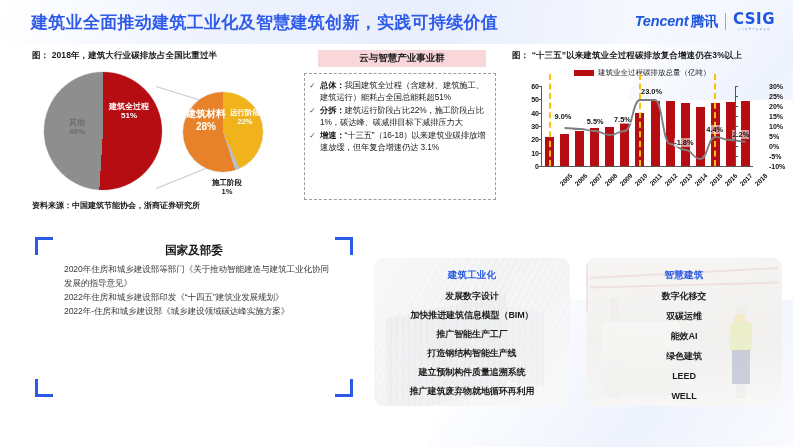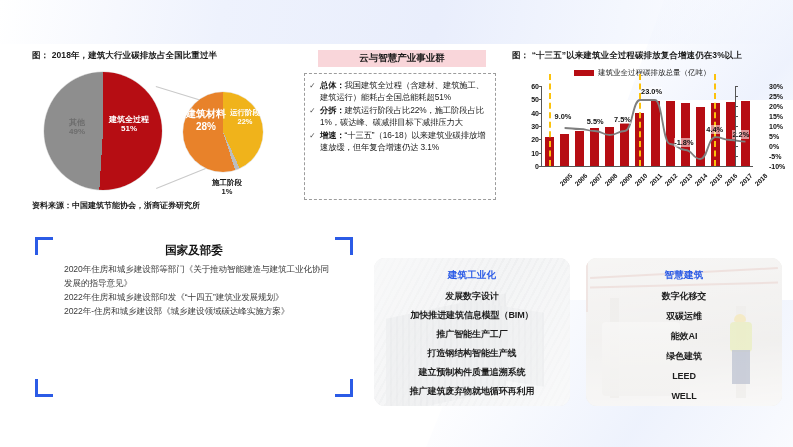--- a/index.html
+++ b/index.html
@@ -56,21 +56,21 @@
   }
   .pie-area{position:absolute;left:0;top:16px;width:268px;height:132px;}
   
   .pie-big{
     position:absolute;left:16px;top:6px;width:118px;height:118px;border-radius:50%;
     background:conic-gradient(#b60d13 0deg 183.6deg,#8e8e8e 183.6deg 360deg);
     box-shadow:0 0 0 .5px #d8d8d8;
   }
   .pie-lbl{position:absolute;text-align:center;line-height:1.15;white-space:nowrap;}
   .pl-other{left:26px;top:52px;width:46px;font-size:8px;font-weight:bold;color:#6d6d6d;}
-  .pl-all{left:72px;top:49px;width:58px;font-size:8px;font-weight:bold;color:#ffffff;}
+  .pl-all{left:72px;top:36px;width:58px;font-size:8px;font-weight:bold;color:#ffffff;}
   
   .pie-small{
     position:absolute;left:155px;top:26px;width:80px;height:80px;border-radius:50%;
     background:conic-gradient(from 0deg,#f0b31b 0deg 155.3deg,#bdbdbd 155.3deg 162.4deg,#e8822a 162.4deg 360deg);
     box-shadow:0 0 0 .5px #e2e2e2;
   }
   .pl-mat{left:157px;top:42px;width:42px;font-size:10px;font-weight:bold;color:#ffffff;line-height:1.25;}
   .pl-run{left:198px;top:42px;width:38px;font-size:7.5px;font-weight:bold;color:#ffffff;line-height:1.25;}
   .pl-con{left:164px;top:112px;width:70px;font-size:7.5px;font-weight:bold;color:#1a1a1a;line-height:1.25;}
   .leader{position:absolute;border-top:1px solid #c9c9c9;transform-origin:0 0;}
@@ -178,20 +178,33 @@
   .card2 .card-line{margin-bottom:11px;}
 </style>
 </head>
 <body>
 
 <div class="slide">
   <div class="bg-band"></div>
   <div class="bg-diag2"></div>
   <div class="bg-diag"></div>
 
+  <div class="header">
+    <div class="title">建筑业全面推动建筑工业化及智慧建筑创新，实践可持续价值</div>
+    <div class="logos">
+      <div class="tencent">
+        <span>Tencent</span><span class="cn">腾讯</span>
+      </div>
+      <div class="logo-div"></div>
+      <div class="csig-wrap">
+        <div class="csig">CSIG</div>
+        <div class="csig-sub">云与智慧产业事业群</div>
+      </div>
+    </div>
+  </div>
 
   <div class="panel-left">
     <div class="cap cap-left">图： 2018年，建筑大行业碳排放占全国比重过半</div>
     <div class="pie-area">
       <div class="leader ld1"></div>
       <div class="leader ld2"></div>
 
       <div class="pie-big"></div>
       <div class="pie-lbl pl-other">
         <span>其他</span><br><span>49%</span>

